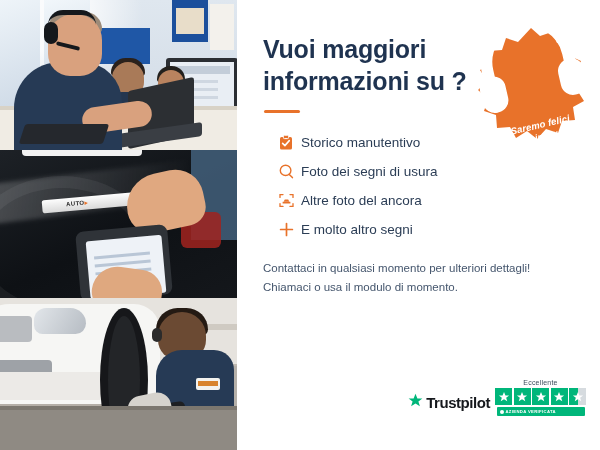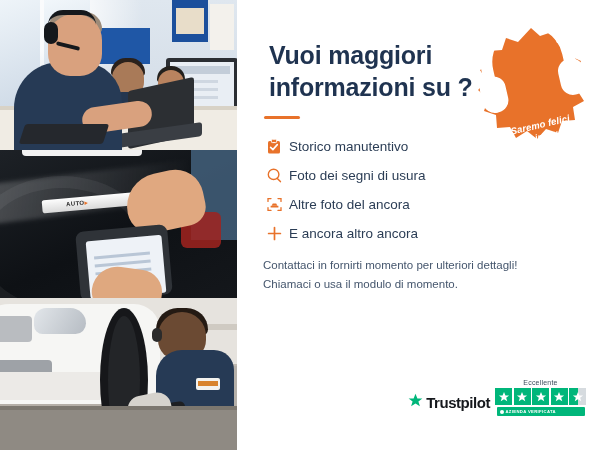--- a/index.html
+++ b/index.html
@@ -98,42 +98,42 @@
   .p3 .lift{position:absolute;left:0;bottom:0;width:237px;height:40px;background:#8f8a83;}
   .p3 .lift2{position:absolute;left:0;bottom:36px;width:237px;height:8px;background:#7c776f;}
   .p3 .cab{position:absolute;right:0;bottom:38px;width:56px;height:46px;background:#b5b0a9;}
 
   
   .content{
     flex:1;position:relative;padding:34px 26px 0 26px;box-sizing:border-box;background:#fff;
   }
   .headline{
     font-size:25px;line-height:1.26;font-weight:700;color:#1f3350;
-    letter-spacing:-.2px;margin:6px;max-width:210px;
+    letter-spacing:-.2px;margin:0;max-width:210px;
   }
   .rule{width:36px;height:3px;background:#e8722a;margin:13px 0 14px 1px;border-radius:2px;}
 
   
   .burst{
     position:absolute;right:10px;top:26px;width:118px;height:118px;
   }
   .burst svg{display:block;width:118px;height:118px;}
   .burst .burst-inner{
     position:absolute;inset:0;display:flex;flex-direction:column;
     align-items:center;justify-content:center;
     transform:rotate(-13deg);pointer-events:none;
   }
   .burst .hs{margin:0 0 2px 4px;}
   .burst .btxt{
     font-size:9.5px;line-height:1.32;font-weight:700;color:#fff;
     text-align:center;font-style:italic;letter-spacing:.1px;width:96px;
   }
 
   
-  .feats{margin:4px;padding:0;list-style:none;}
+  .feats{margin:16px;padding:0;list-style:none;}
   .feat{display:flex;align-items:center;height:27px;margin-bottom:2px;}
   .feat .fi{width:22px;flex:0 0 22px;display:flex;align-items:center;justify-content:flex-start;}
   .feat .fl{font-size:13.5px;color:#2b3d55;white-space:nowrap;}
 
   
   .phone{margin-top:20px;font-size:15px;font-weight:700;color:#1f3350;letter-spacing:-.1px;}
   .sub{margin-top:9px;font-size:11.5px;line-height:1.62;color:#45566d;}
 
   
   .tp{position:absolute;right:14px;bottom:34px;display:flex;align-items:flex-end;gap:5px;}
@@ -298,28 +298,28 @@
         </span>
         <span class="fl">Altre foto del ancora</span>
       </li>
 
       <li class="feat">
         <span class="fi">
           <svg width="15" height="15" viewBox="0 0 15 15" aria-hidden="true">
             <path d="M7.5 1.6 V13.4 M1.6 7.5 H13.4" stroke="#E8722A" stroke-width="1.7" stroke-linecap="round"></path>
           </svg>
         </span>
-        <span class="fl">E ancora altro ancora</span>
+        <span class="fl">E molto altro segni</span>
       </li>
 
     </ul>
 
 
     <div class="sub">
-      <div>Contattaci in fornirti momento per ulteriori dettagli!</div>
+      <div>Contattaci in qualsiasi momento per ulteriori dettagli!</div>
       <div>Chiamaci o usa il modulo di momento.</div>
     </div>
 
     <div class="tp">
       <div class="tp-logo">
         <span>
           <svg width="15" height="15" viewBox="0 0 15 15" aria-hidden="true">
             <path d="M7.5 0.8 L9.4 5.5 L14.4 5.5 L10.4 8.5 L11.9 13.3 L7.5 10.4 L3.1 13.3 L4.6 8.5 L0.6 5.5 L5.6 5.5 Z" fill="#00B67A"></path>
           </svg>
         </span>

